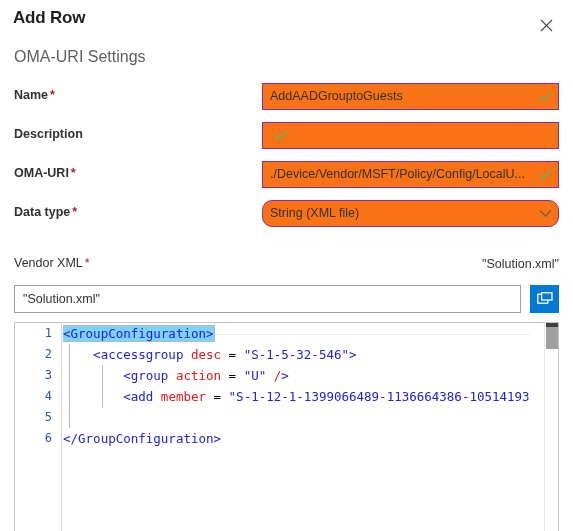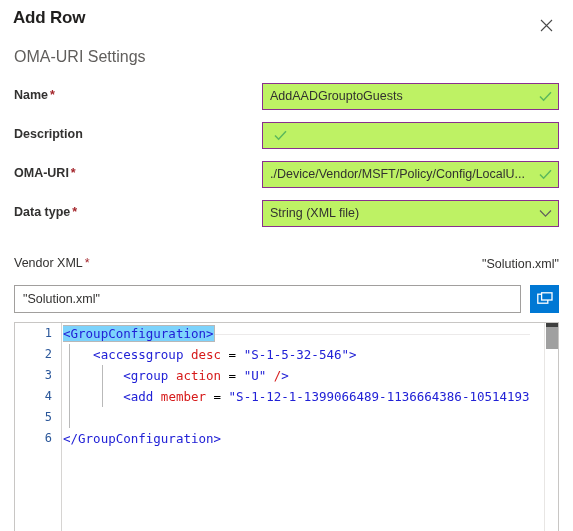--- a/index.html
+++ b/index.html
@@ -79,21 +79,21 @@
     margin-left: 2px;
   }
   .field-control {
     position: absolute;
     left: 262px;
     right: 14px;
     top: 0;
     height: 27px;
     box-sizing: border-box;
     border: 1px solid #8a2f8f;
-    background: #bef264;
+    background: #f97316;
     display: flex;
     align-items: center;
     padding: 0 4px 0 7px;
     cursor: text;
   }
   .field-value {
     flex: 1 1 auto;
     font-size: 12.5px;
     color: #323130;
     white-space: nowrap;
@@ -103,21 +103,21 @@
   }
   .check-icon, .chevron-icon {
     flex: 0 0 auto;
     width: 17px;
     height: 17px;
     display: flex;
     align-items: center;
     justify-content: center;
     margin-left: 2px;
   }
-  .field-control.select { cursor: pointer; }
+  .field-control.select { cursor: pointer; border-radius: 10px; }
 
   
   .custom-xml-label {
     position: absolute;
     left: 14px;
     top: 256px;
     font-size: 12.5px;
     color: #323130;
     white-space: nowrap;
   }

